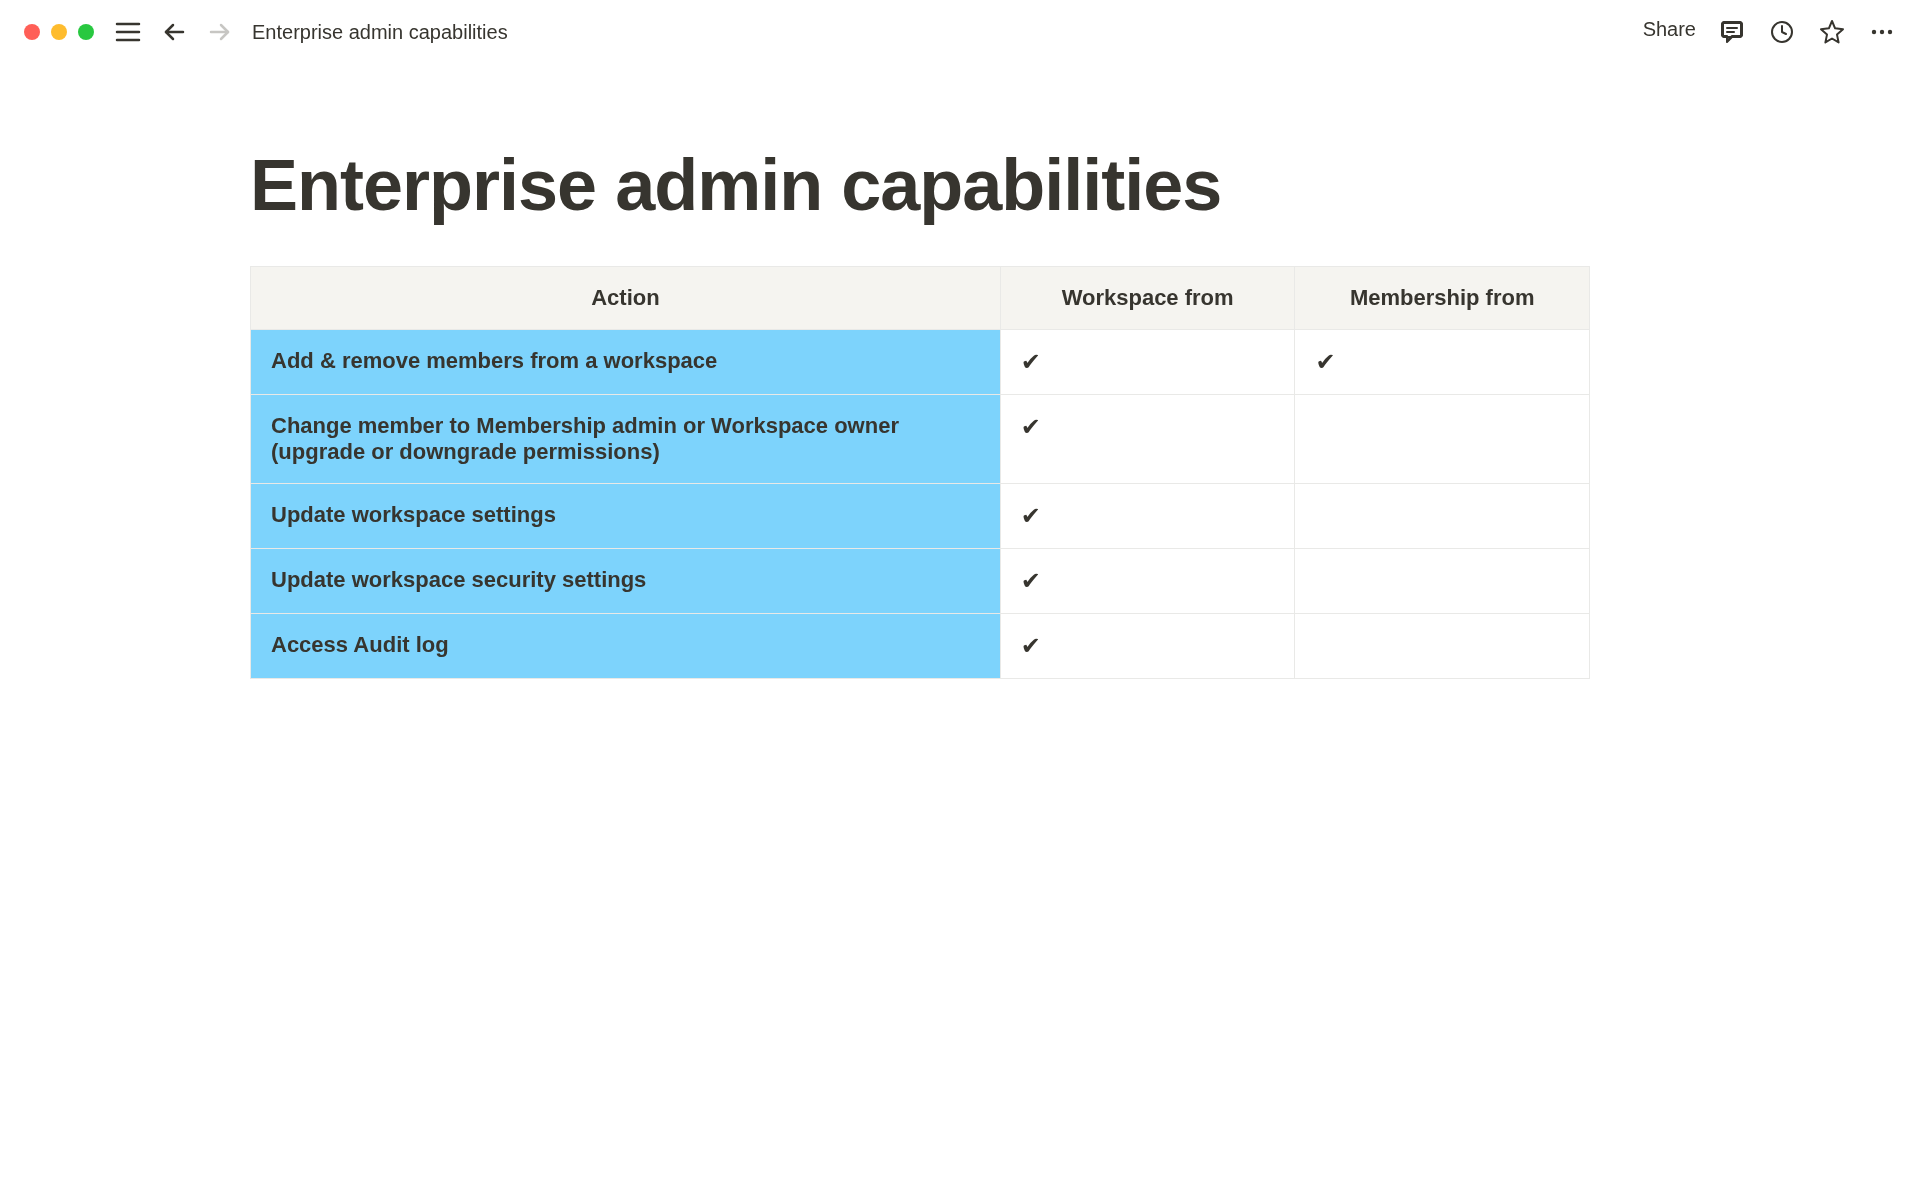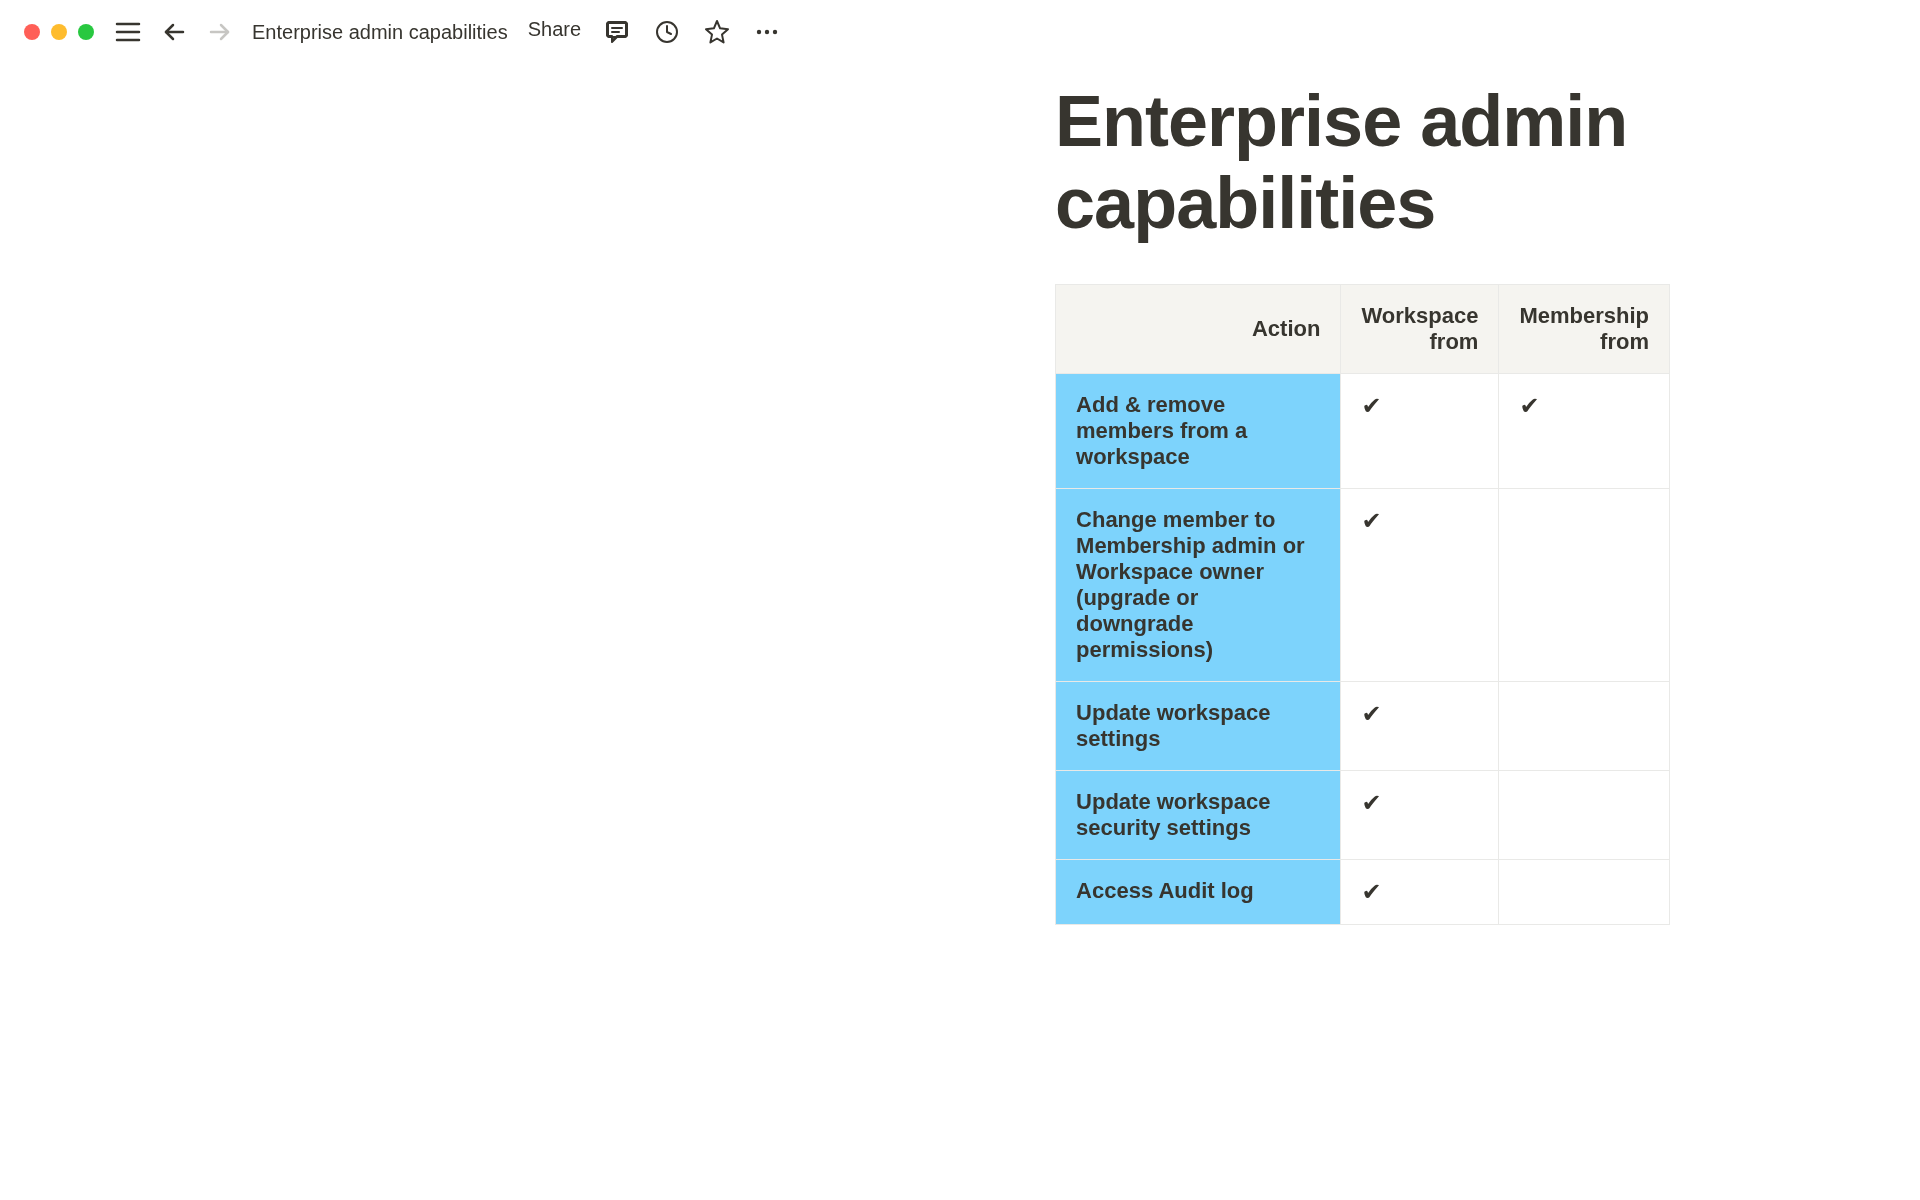--- a/index.html
+++ b/index.html
@@ -17,21 +17,21 @@
       overflow: hidden;
       border-radius: 16px;
     }
     
     .window-frame {
       width: 100%;
       height: 100%;
       background: #ffffff;
       border-radius: 16px;
       display: flex;
-      flex-direction: row;
+      flex-direction: column;
     }
     
     .topbar {
       display: flex;
       align-items: center;
       padding: 16px 24px;
       gap: 20px;
       height: 64px;
     }
     
@@ -107,21 +107,21 @@
     
     .cap-table {
       width: 100%;
       max-width: 1340px;
       border-collapse: collapse;
       border: 1px solid #e9e9e7;
     }
     
     .cap-table th {
       background: #f5f4f0;
-      text-align: right;
+      text-align: center;
       padding: 18px 20px;
       font-size: 22px;
       font-weight: 700;
       color: #37352f;
       border: 1px solid #e9e9e7;
     }
     
     .cap-table td {
       padding: 18px 20px;
       font-size: 22px;

